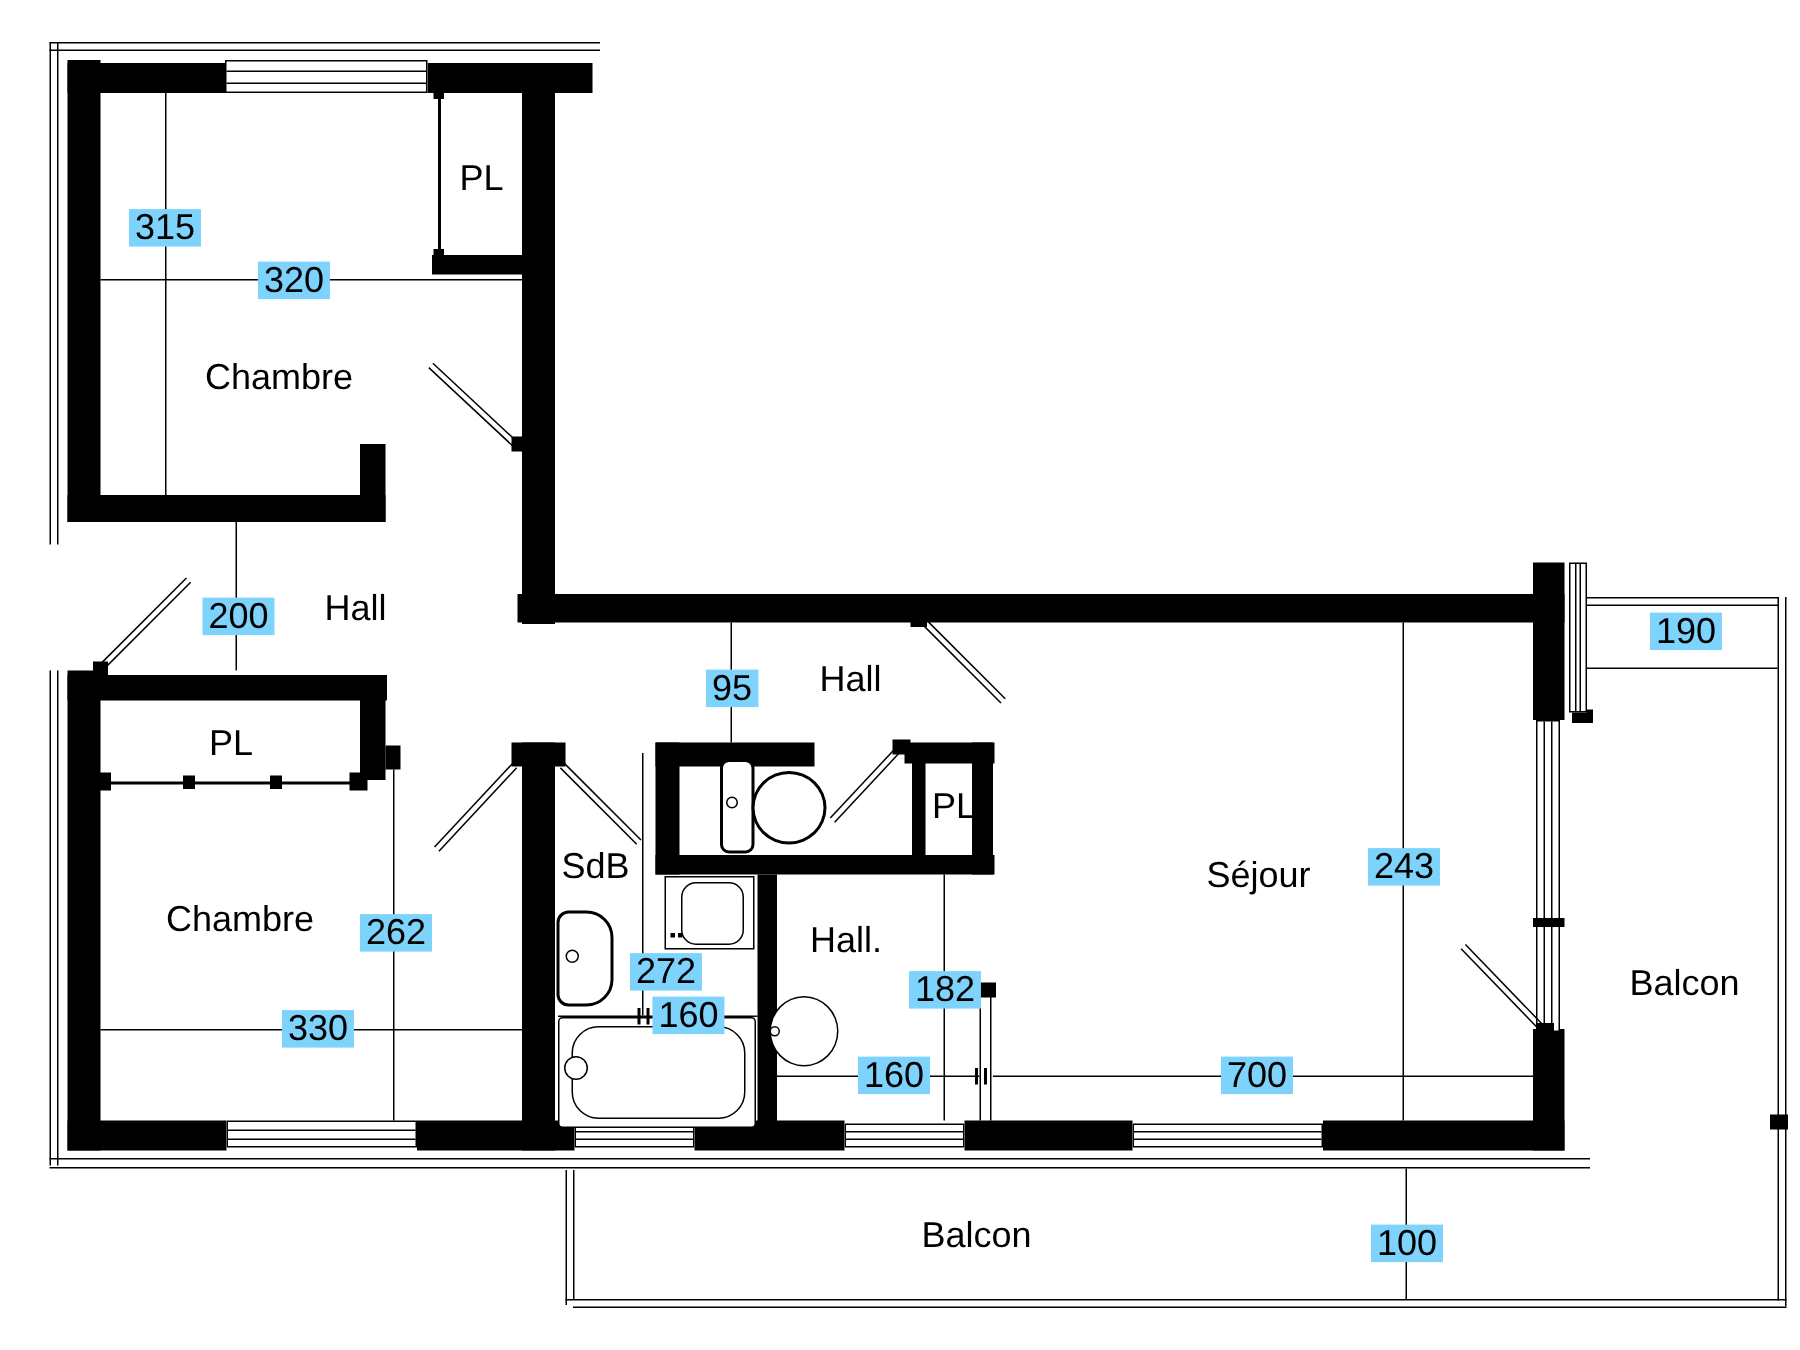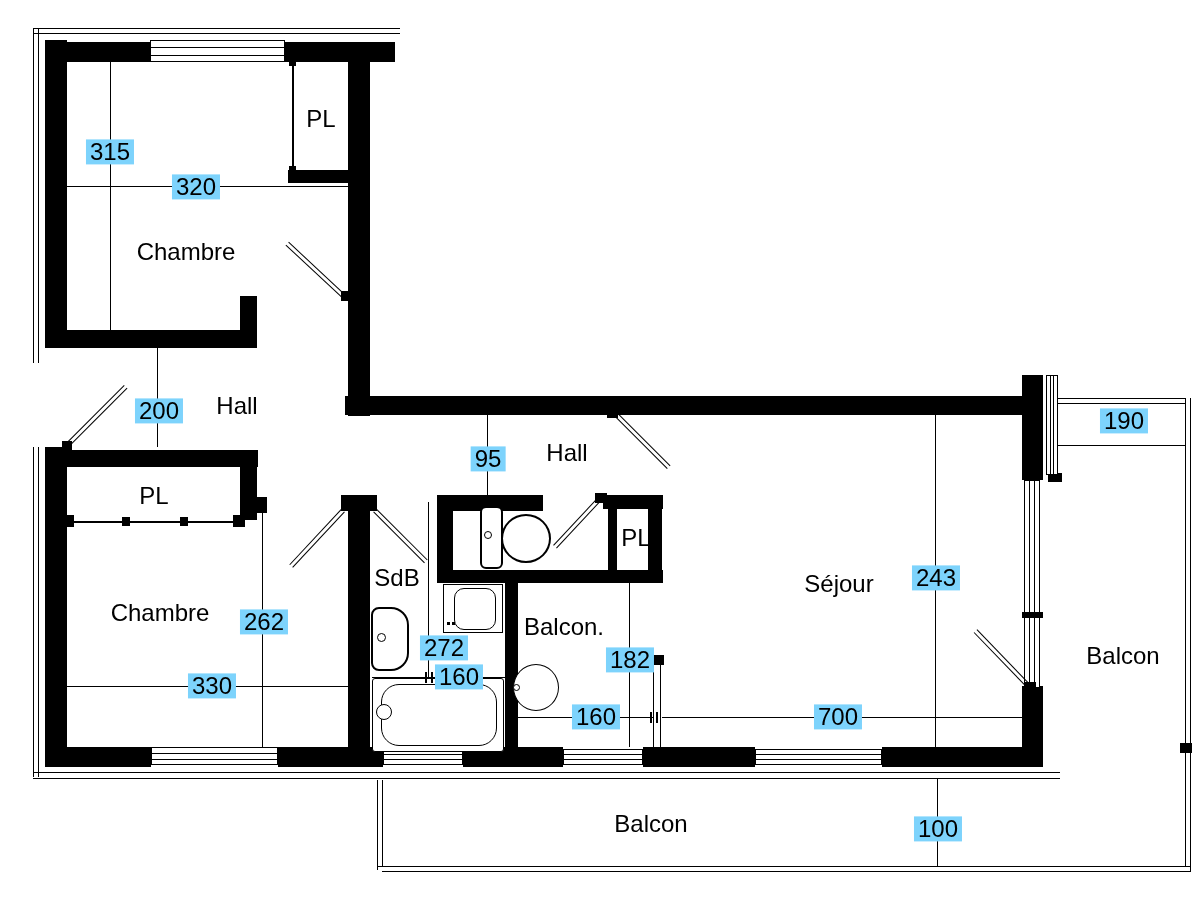--- a/index.html
+++ b/index.html
@@ -165,18 +165,18 @@
   <div class="dim" style="left:938px;top:829px">100</div>
 
   <div class="room" style="left:186px;top:252px">Chambre</div>
   <div class="room" style="left:321px;top:119px">PL</div>
   <div class="room" style="left:237px;top:406px">Hall</div>
   <div class="room" style="left:567px;top:453px">Hall</div>
   <div class="room" style="left:154px;top:496px">PL</div>
   <div class="room" style="left:160px;top:613px">Chambre</div>
   <div class="room" style="left:397px;top:578px">SdB</div>
   <div class="room" style="left:636px;top:538px">PL</div>
-  <div class="room" style="left:564px;top:627px">Balcon.</div>
+  <div class="room" style="left:564px;top:627px">Hall.</div>
   <div class="room" style="left:839px;top:584px">Séjour</div>
   <div class="room" style="left:1123px;top:656px">Balcon</div>
   <div class="room" style="left:651px;top:824px">Balcon</div>
 
 </div>
 
 </body></html>

